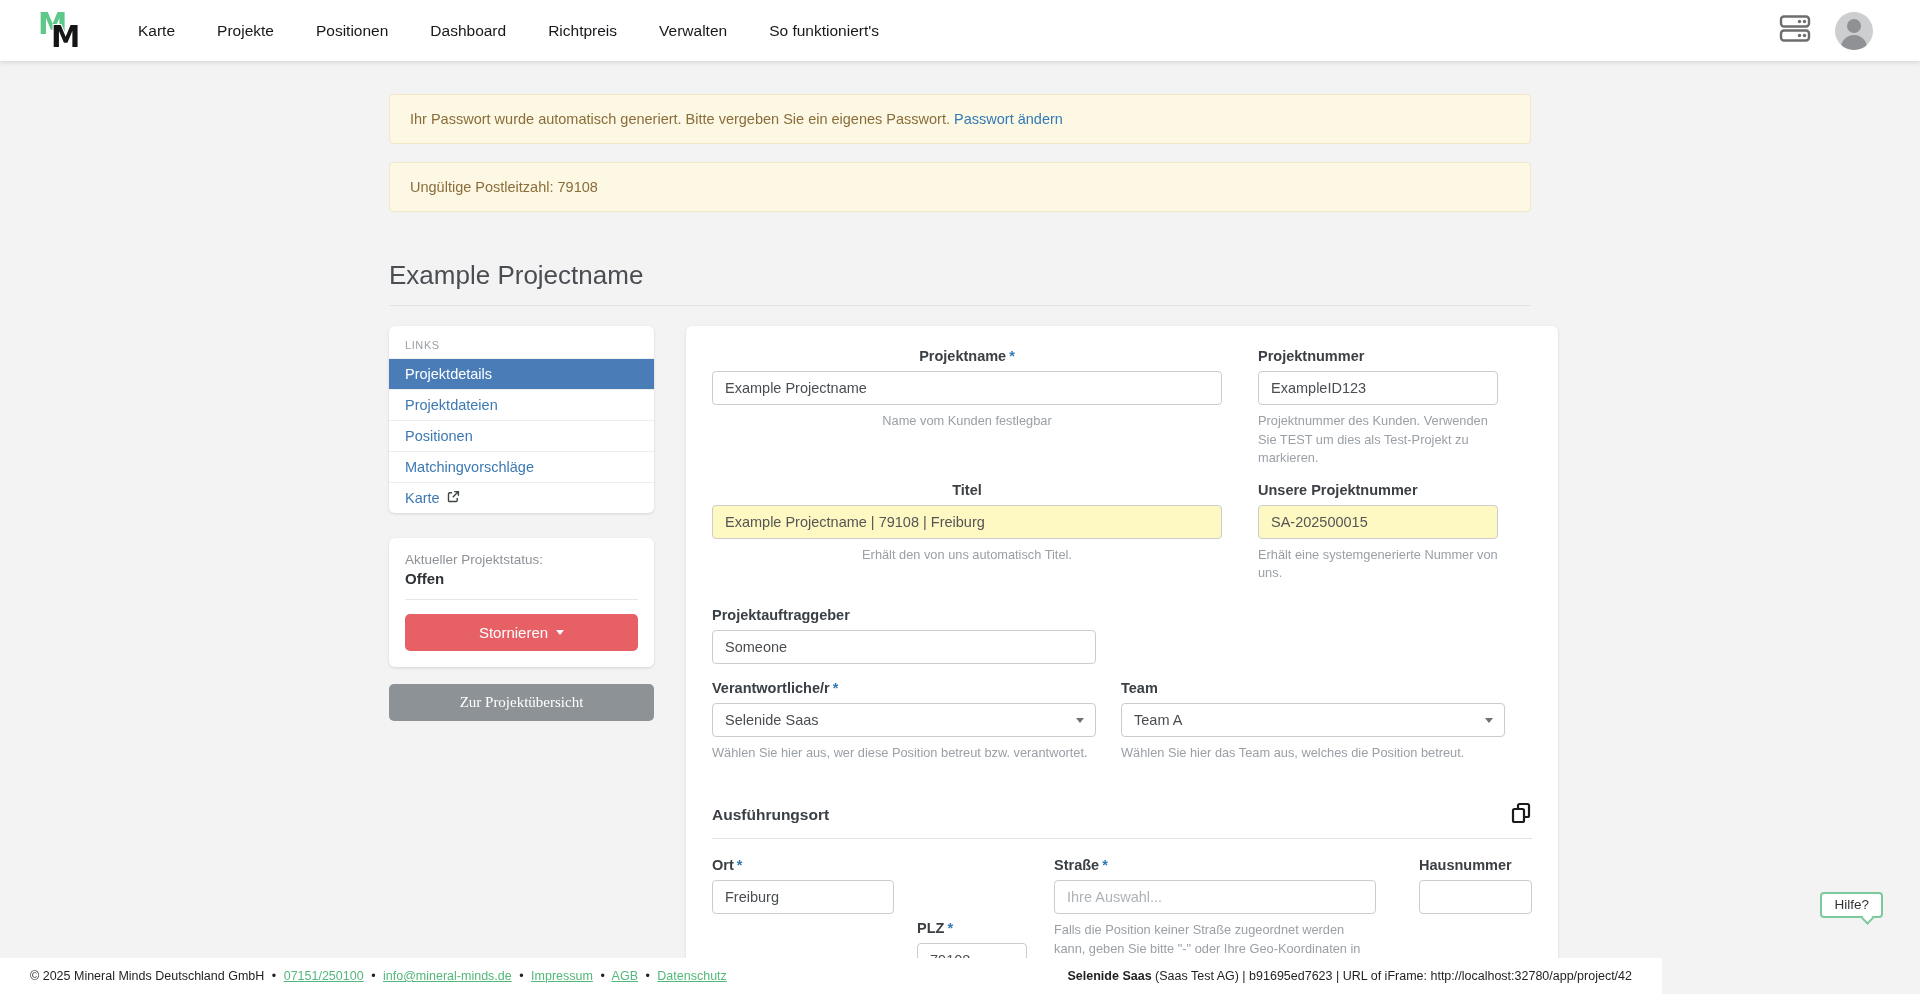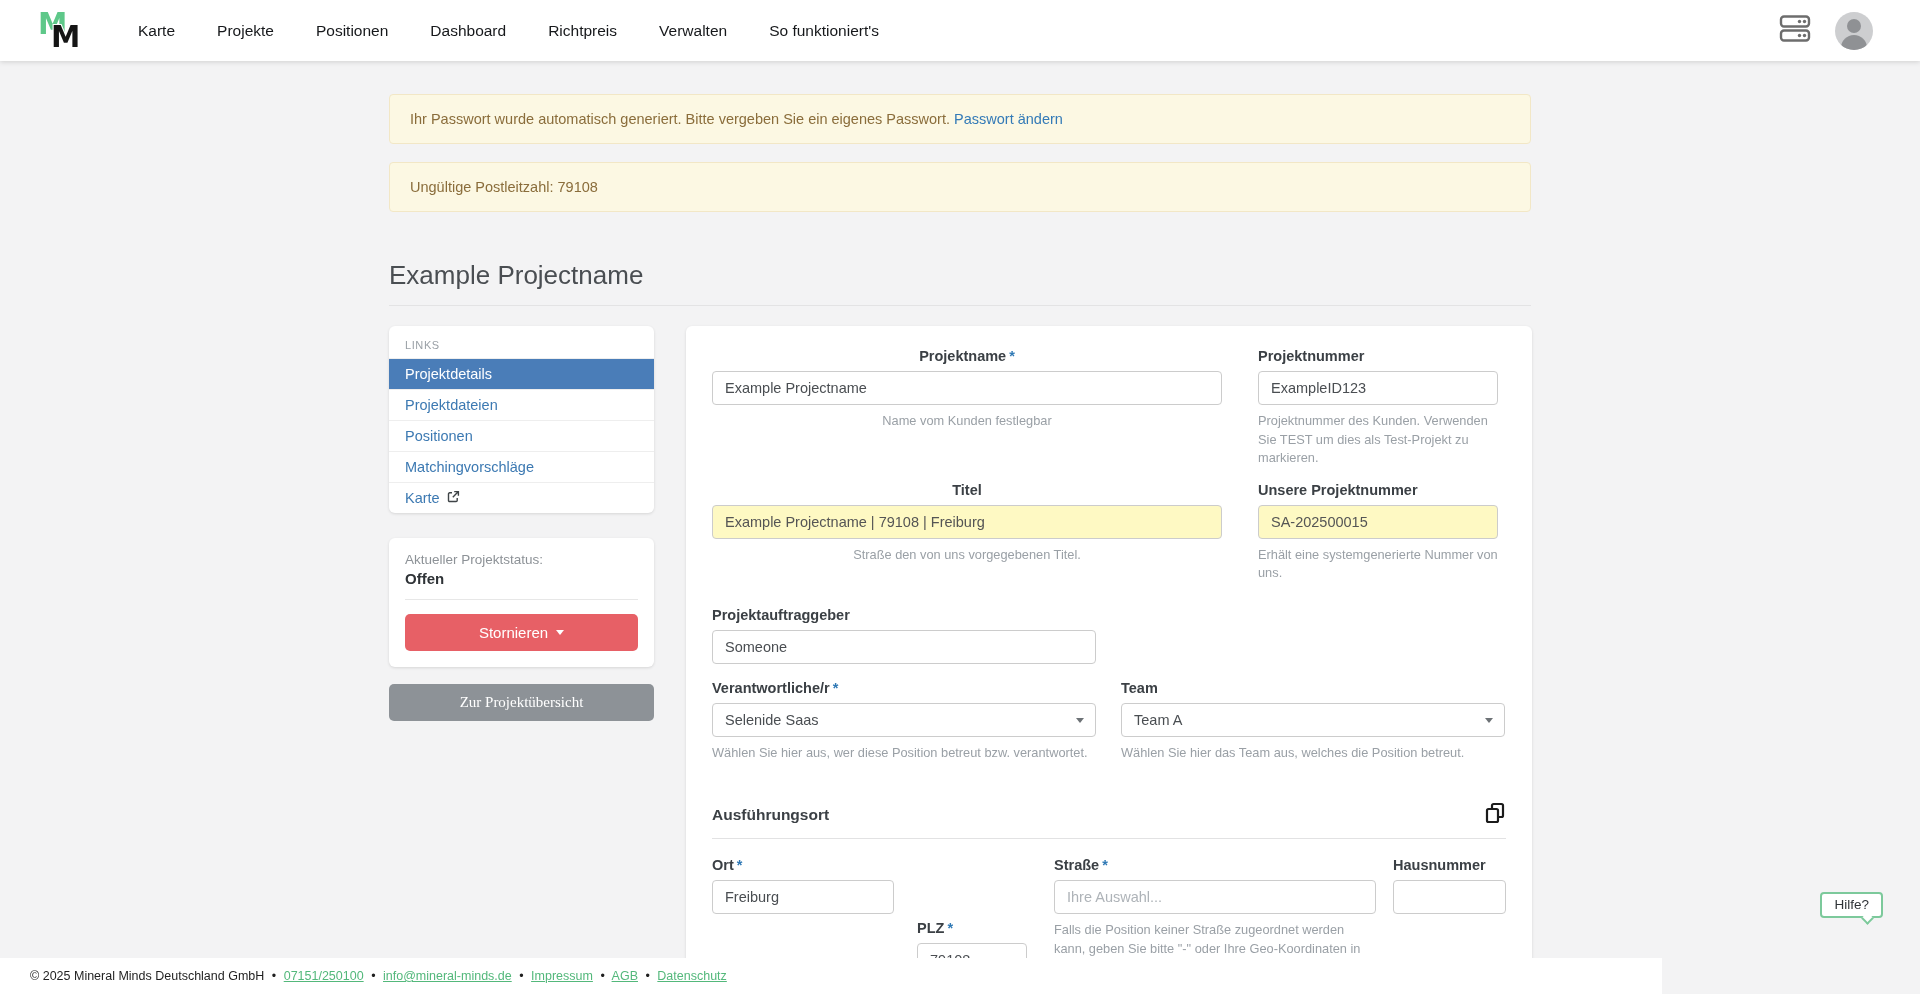--- a/index.html
+++ b/index.html
@@ -75,21 +75,21 @@
   .w-510 { width:510px; } .w-240 { width:240px; } .w-384 { width:384px; }
   .gap-36 { margin-right:36px;align-items:center; } .gap-25 { margin-right:25px; }
   .mb-14 { margin-bottom:14px; } .mb-16 { margin-bottom:16px; }
   .mb-30 { margin-bottom:24px; } .mb-40 { margin-bottom:40px; }
 
   .section-head { display:flex; align-items:flex-start; justify-content:space-between;
     border-bottom:1px solid #e2e2e3; padding-bottom:10px; margin-bottom:18px; }
   .section-title { font-size:15.5px; font-weight:700; color:#3b4045; padding-top:4px; }
   .copy-btn { cursor:pointer; }
 
-  .w-182 { width:182px; } .w-110 { width:110px;justify-content:flex-end; } .w-322 { width:322px; } .w-113 { width:113px; }
+  .w-182 { width:182px; } .w-110 { width:110px;justify-content:flex-end; } .w-322 { width:322px; } .w-113 { width:113px;margin-left:26px; }
   .gap-23 { margin-right:23px; } .gap-27 { margin-right:27px; } .gap-17 { margin-right:17px; }
 
   
   .help-bubble { position:fixed; right:37px; bottom:76px; background:#fff;
     border:2px solid #7cc99b; border-radius:4px; padding:3px 12px 4px; font-size:13.5px;
     color:#2f3337; cursor:pointer; z-index:60; }
   .help-bubble .tail { position:absolute; right:9px; bottom:-6.5px; width:9px; height:9px;
     background:#fff; border-right:2px solid #7cc99b; border-bottom:2px solid #7cc99b;
     transform:rotate(45deg); }
 
@@ -206,21 +206,21 @@
           <label>Projektnummer</label>
           <input class="inp" value="ExampleID123" style="">
           <div class="help">Projektnummer des Kunden. Verwenden Sie TEST um dies als Test-Projekt zu markieren.</div>
         </div>
       </div>
 
       <div class="frow mb-30">
         <div class="fgroup w-510 gap-36">
           <label>Titel</label>
           <input class="inp disabled" disabled="" value="Example Projectname | 79108 | Freiburg" style="">
-          <div class="help">Straße den von uns vorgegebenen Titel.</div>
+          <div class="help">Erhält den von uns automatisch Titel.</div>
         </div>
         <div class="fgroup w-240">
           <label>Unsere Projektnummer</label>
           <input class="inp disabled" disabled="" value="SA-202500015" style="">
           <div class="help">Erhält eine systemgenerierte Nummer von uns.</div>
         </div>
       </div>
 
       <div class="frow mb-16">
         <div class="fgroup w-384">
@@ -302,13 +302,16 @@
     <a>07151/250100</a>
     <span class="sep">•</span>
     <a>info@mineral-minds.de</a>
     <span class="sep">•</span>
     <a>Impressum</a>
     <span class="sep">•</span>
     <a>AGB</a>
     <span class="sep">•</span>
     <a>Datenschutz</a>
   </div>
+  <div class="footer-right">
+    <b>Selenide Saas</b><span> (Saas Test AG) | b91695ed7623 | URL of iFrame: http://localhost:32780/app/project/42</span>
+  </div>
 </div>
 
 </body></html>

